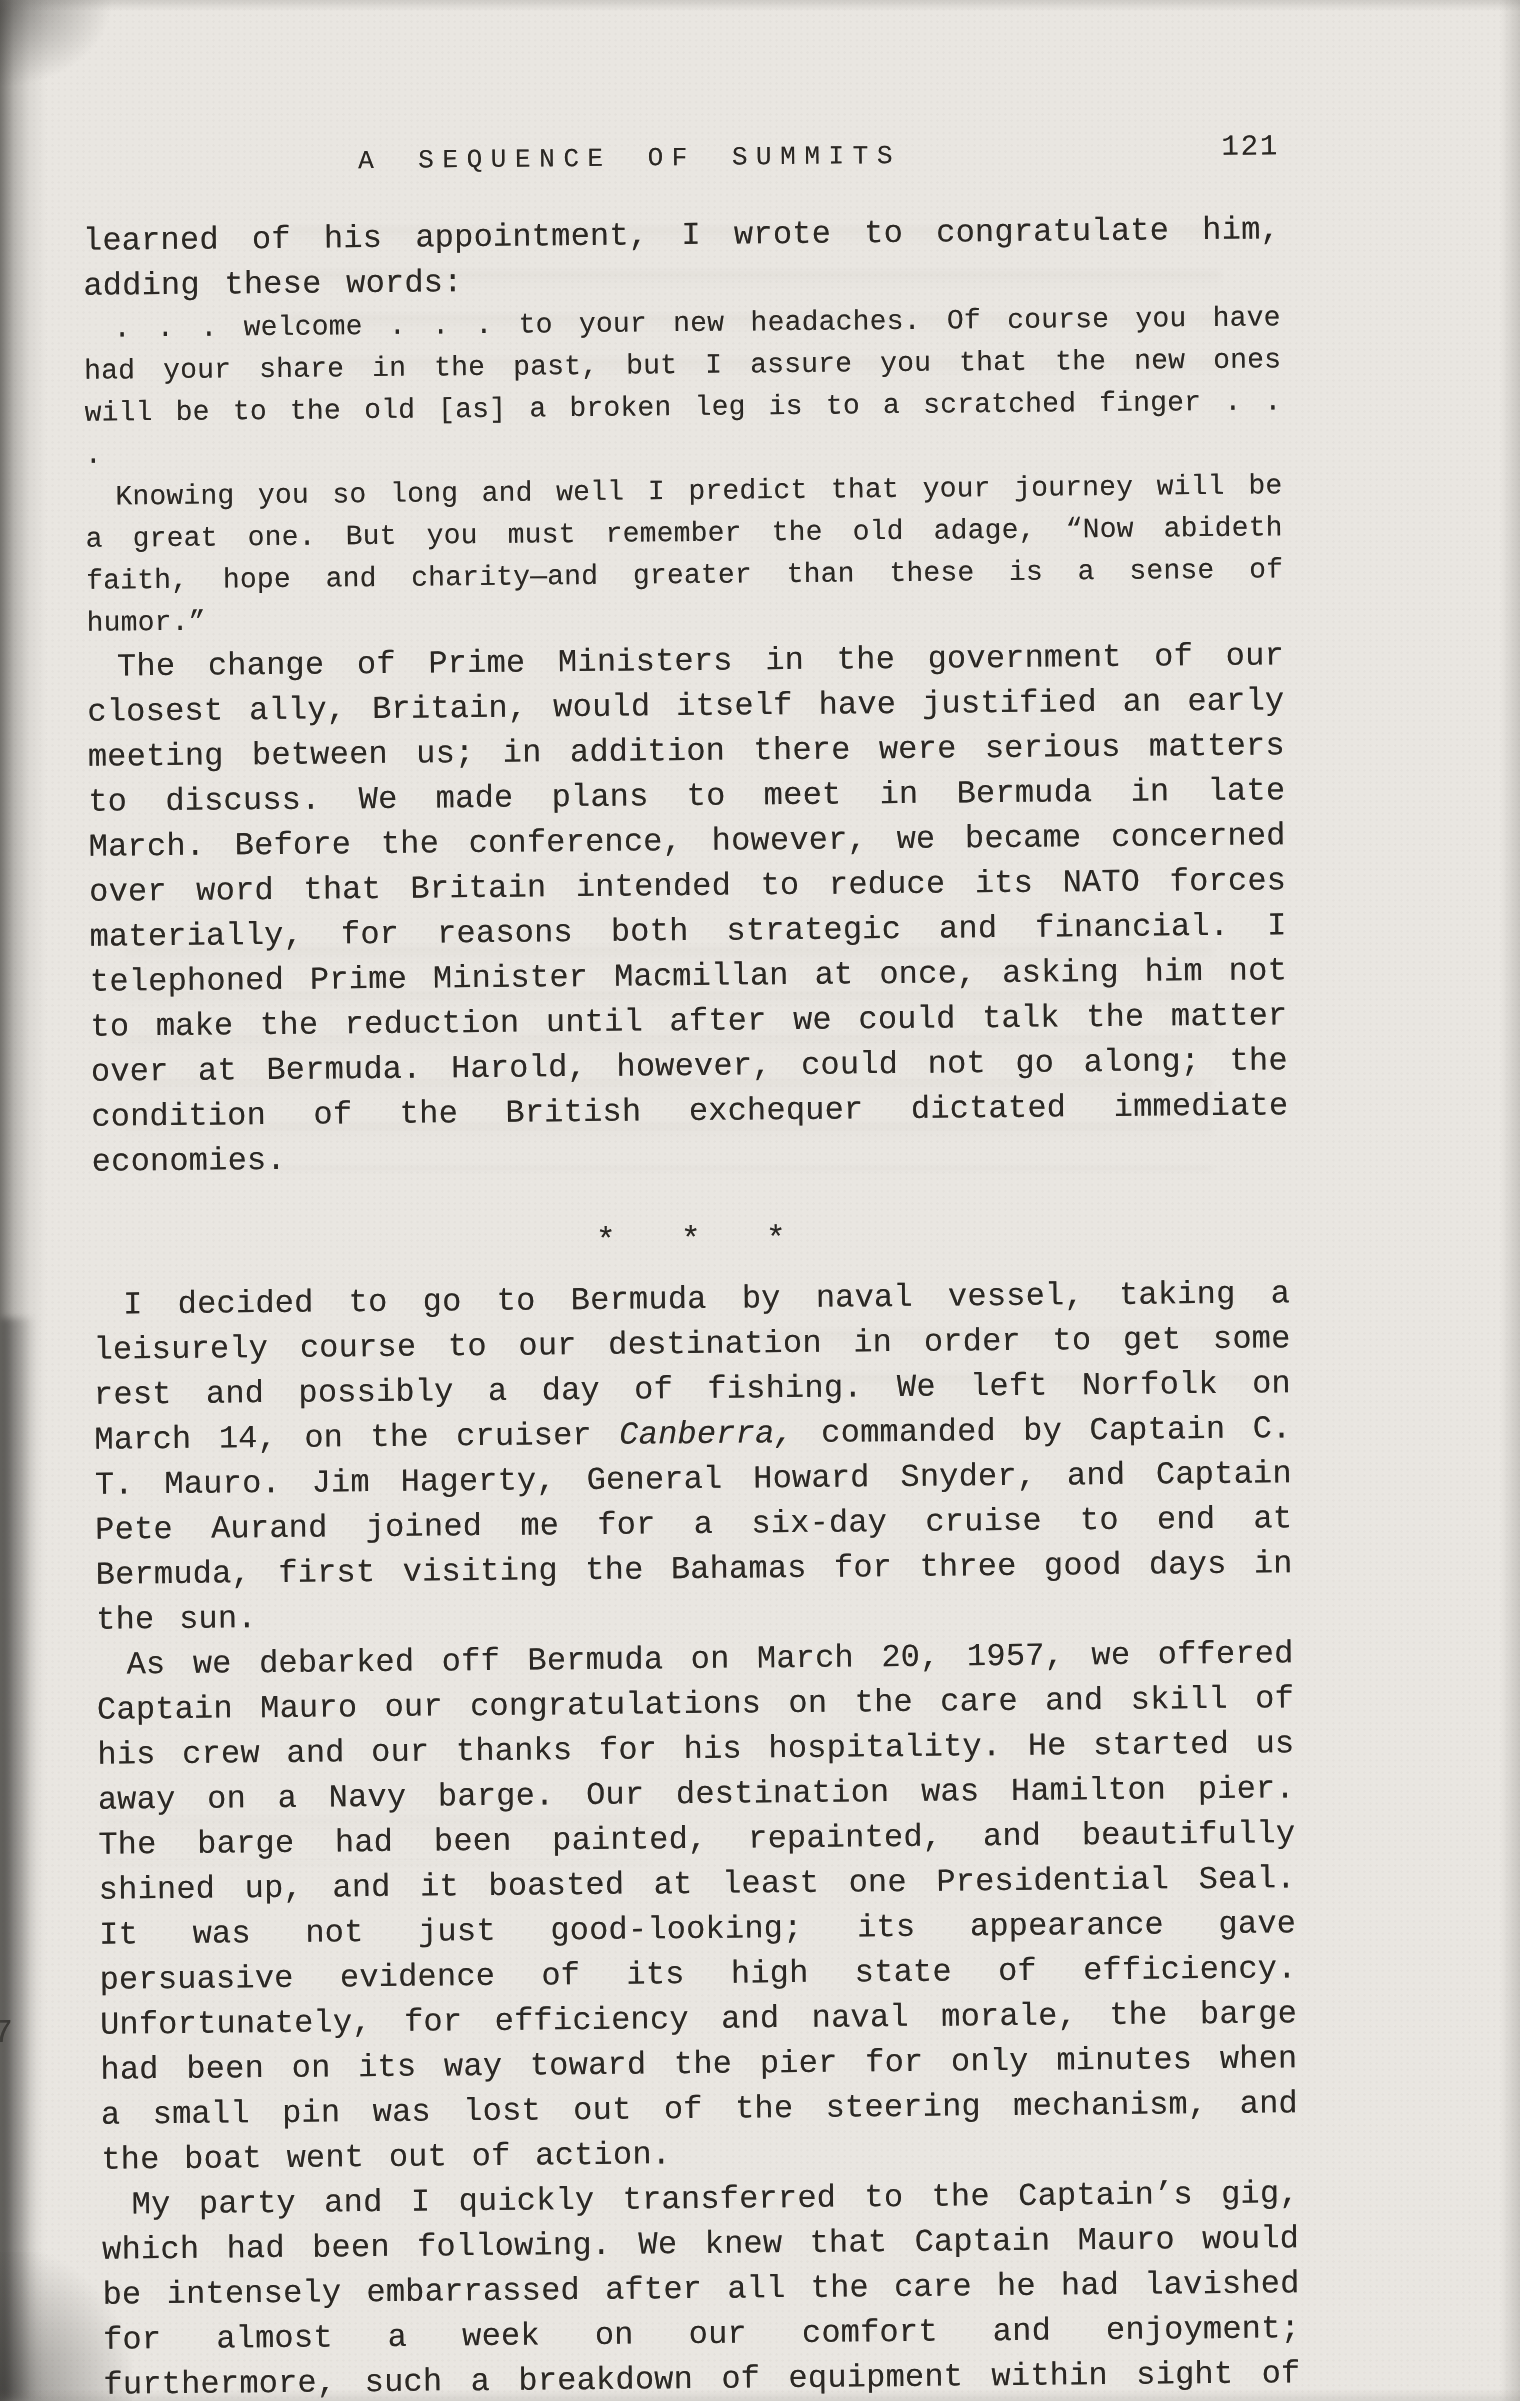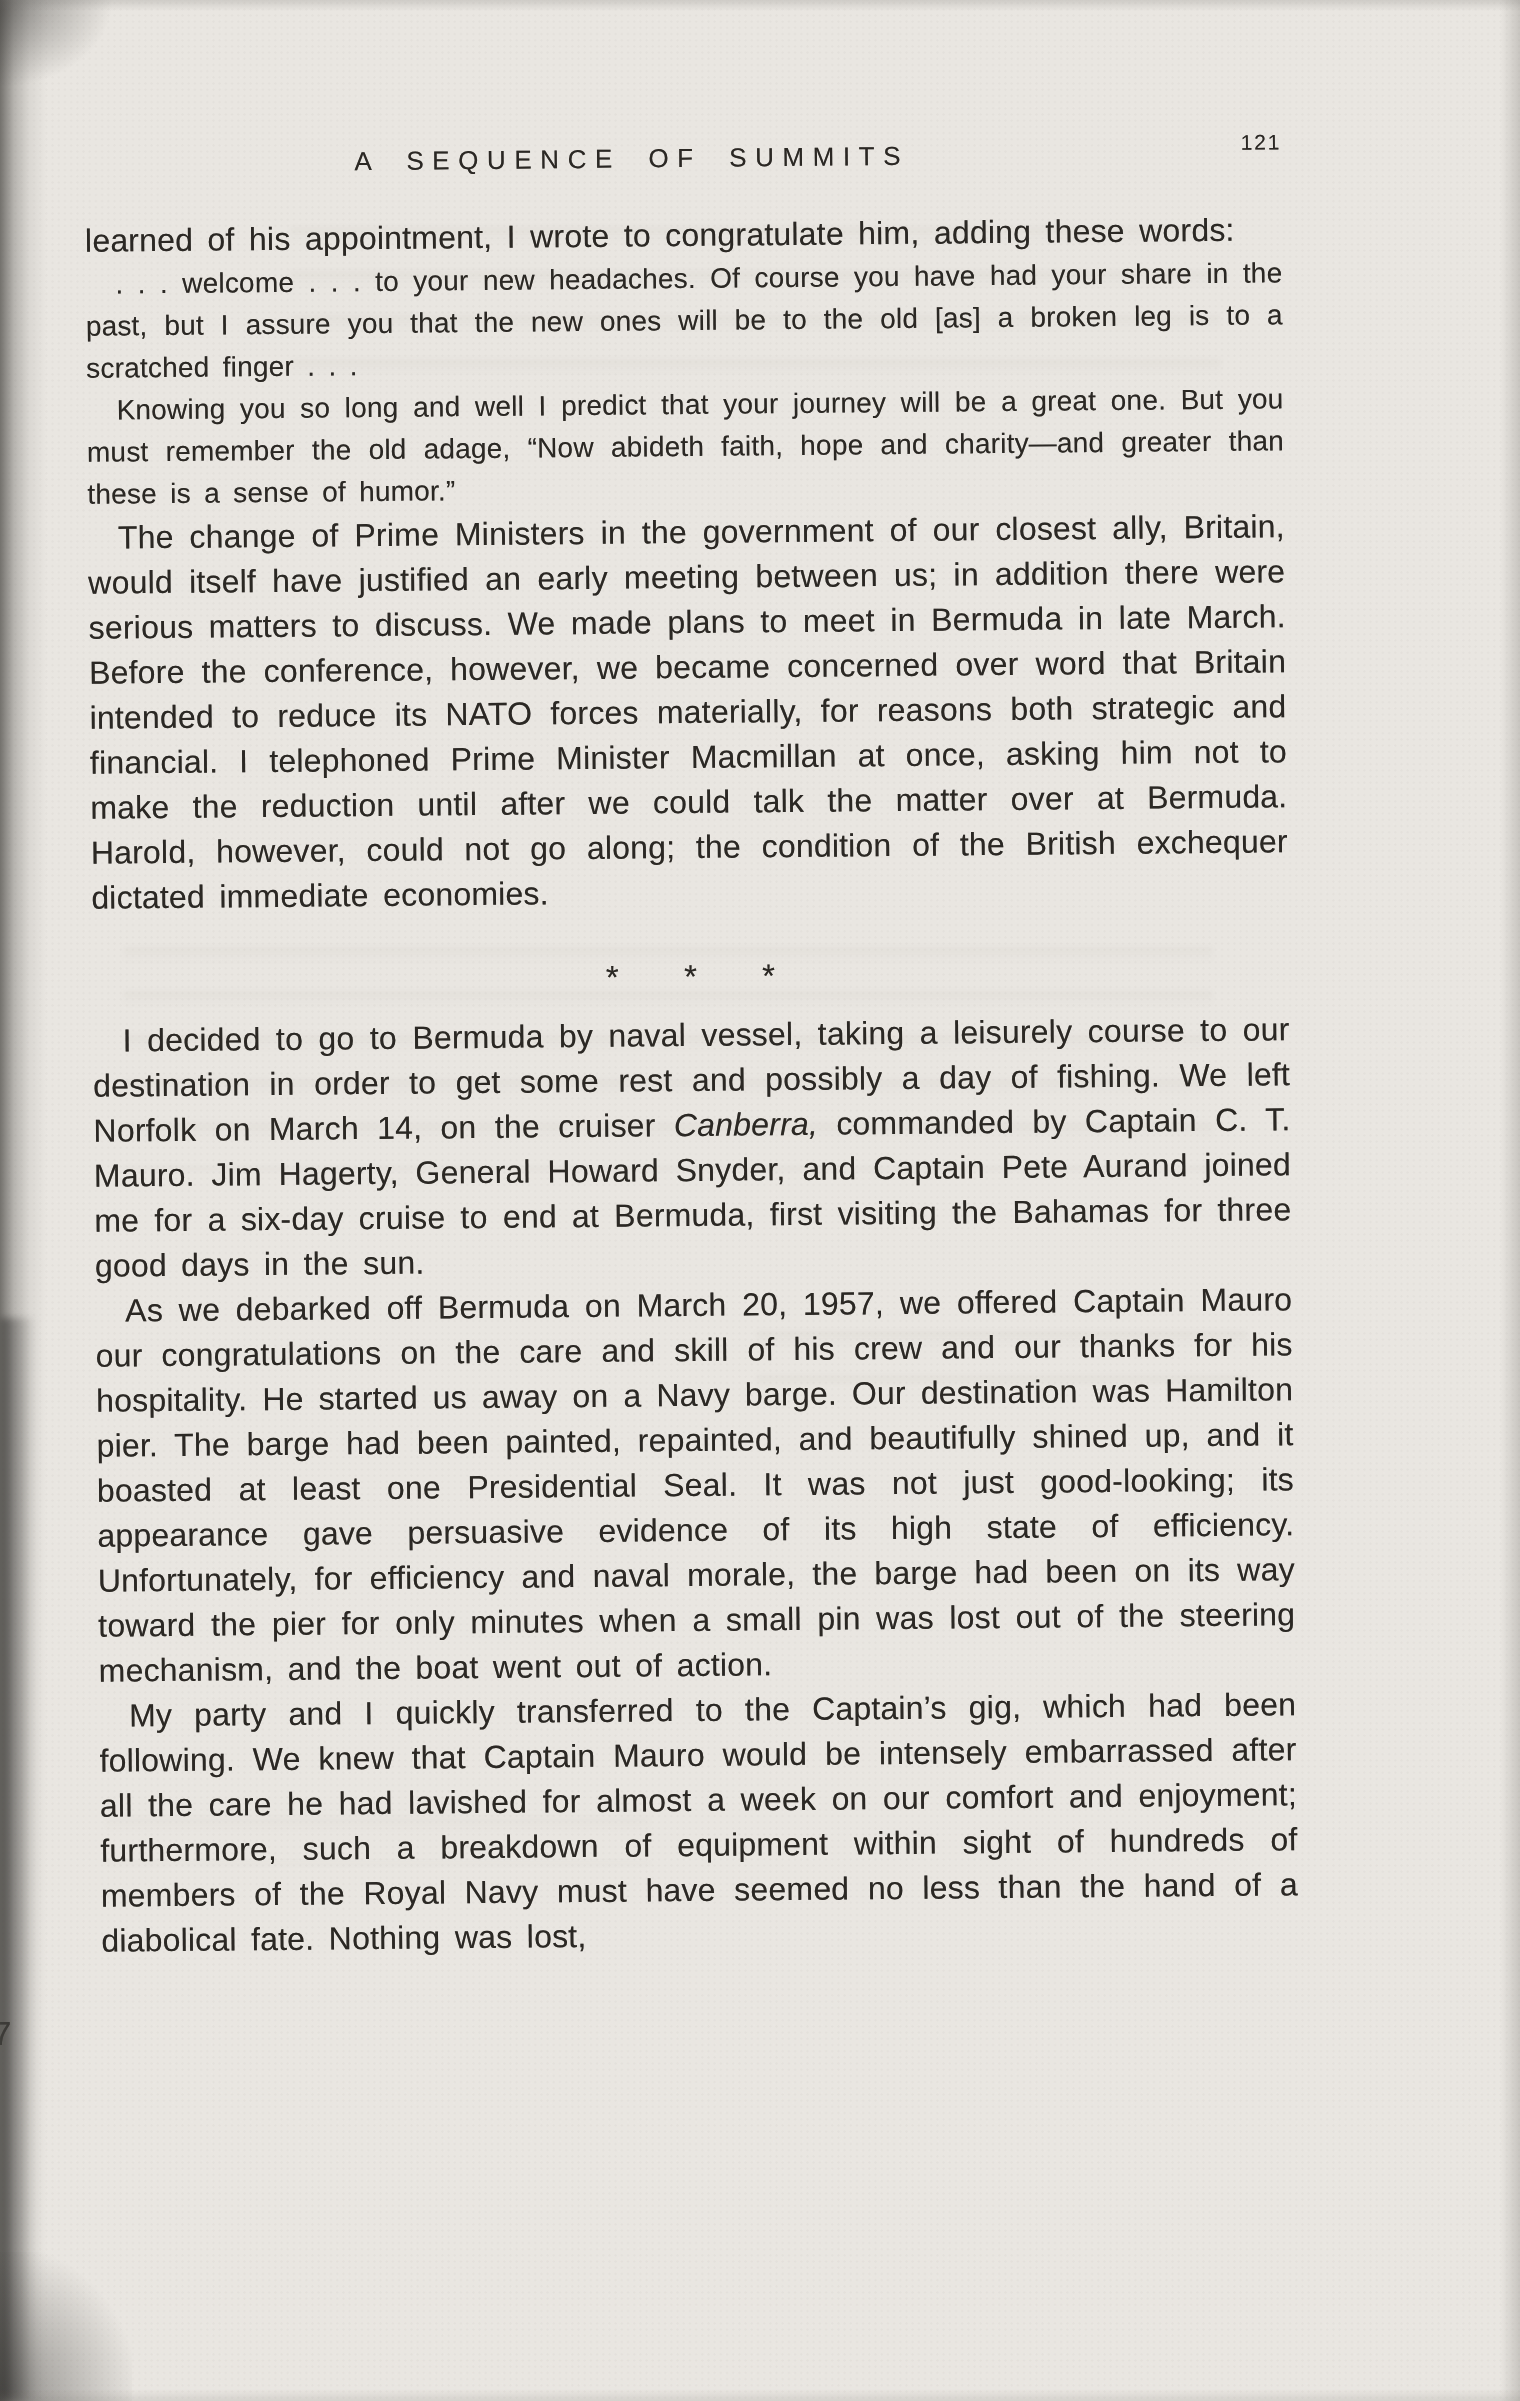--- a/index.html
+++ b/index.html
@@ -6,21 +6,21 @@
     margin: 0;
     padding: 0;
     background: #d9d7d3;
   }
   .page {
     position: relative;
     width: 1521px;
     height: 2401px;
     overflow: hidden;
     background: var(--paper, #e9e6e1);
-    font-family: Liberation Sans, sans-serif;
+    font-family: Liberation Mono, monospace;
     color: var(--ink, #2b2824);
   }
 
   
   .grain {
     position: absolute; inset: 0;
     background-image:
       radial-gradient(rgba(70,65,58,0.035) 0.9px, transparent 1.3px),
       radial-gradient(rgba(255,255,255,0.05) 0.9px, transparent 1.3px);
     background-size: 6.2px 6.2px, 9.7px 9.7px;
@@ -95,21 +95,21 @@
     word-spacing: 0.45em;
     text-shadow: 0 0 0.5px rgba(40,37,32,0.55);
   }
   .running-header .title {
     position: absolute; left: 50%; top: 3.5px;
     transform: translateX(-50%) translateX(-51px);
     white-space: nowrap;
   }
   .running-header .pagenum {
     position: absolute; right: 0; top: -3.5px;
-    font-size: 21px;
+    font-size: 29px;
     letter-spacing: 1.8px;
     word-spacing: normal;
   }
 
   #content {
     margin-top: 30px;
     font-size: 32px;
     line-height: 45px;
     text-align: justify;
     word-spacing: 5.3px;

